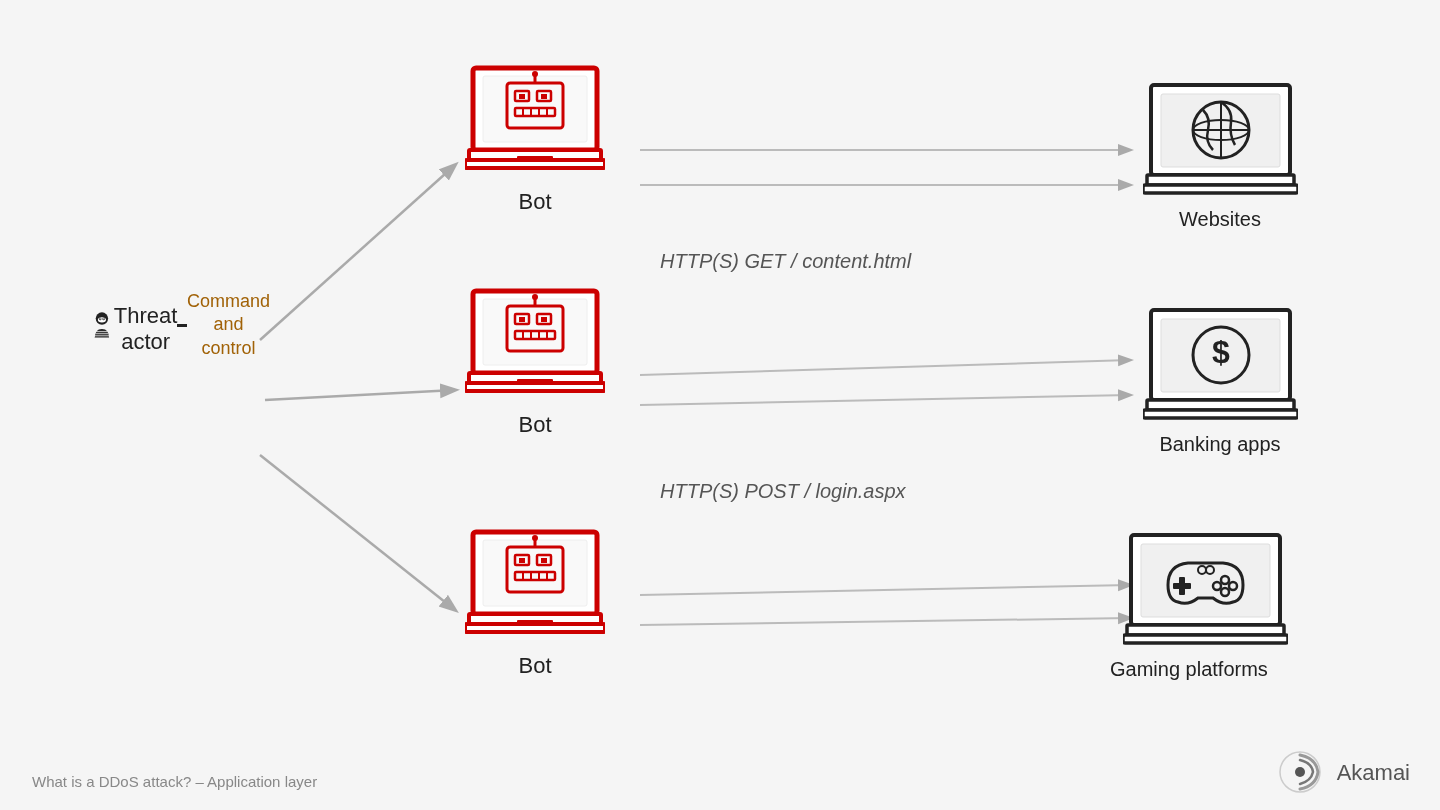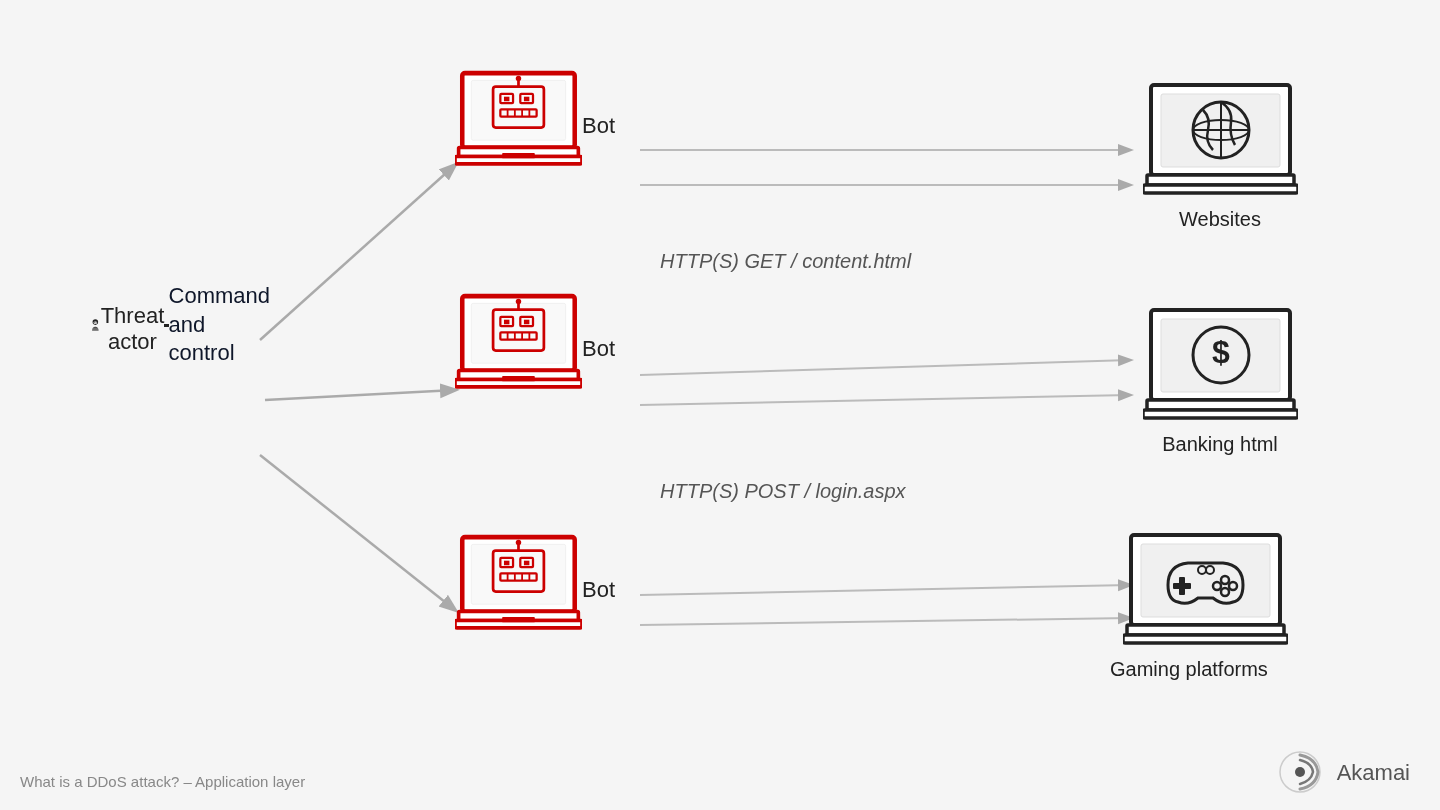--- a/index.html
+++ b/index.html
@@ -44,37 +44,37 @@
     }
 
     .threat-actor-divider {
       width: 40px;
       height: 3px;
       background: #222;
       margin: 8px auto;
     }
 
     .threat-actor-sublabel {
-      font-size: 22px;
-      color: #0f172a;
-      text-align: left;
+      font-size: 18px;
+      color: #a16207;
+      text-align: center;
       line-height: 1.3;
     }
 
     
     .bot-laptop {
       width: 140px;
       height: 120px;
     }
 
     
     .bot-section {
       position: absolute;
       display: flex;
-      flex-direction: row;
+      flex-direction: column;
       align-items: center;
       width: 160px;
     }
 
     .bot-label {
       font-size: 22px;
       color: #222;
       margin-top: 6px;
     }
 
@@ -99,21 +99,21 @@
       position: absolute;
       font-size: 20px;
       color: #555;
       font-style: italic;
     }
 
     
     .footer-text {
       position: absolute;
       bottom: 20px;
-      left: 20px;
+      left: 32px;
       font-size: 15px;
       color: #888;
     }
 
     
     .arrows-svg {
       position: absolute;
       top: 0;
       left: 0;
       width: 1440px;
@@ -291,21 +291,21 @@
     <svg width="155" height="120" viewBox="0 0 155 120">
       <rect x="8" y="5" width="139" height="90" rx="3" ry="3" fill="white" stroke="#222" stroke-width="4"></rect>
       <rect x="18" y="14" width="119" height="73" rx="2" ry="2" fill="#f0f0f0" stroke="#ddd" stroke-width="1"></rect>
 
       <circle cx="78" cy="50" r="28" fill="none" stroke="#222" stroke-width="3"></circle>
       <text x="78" y="58" text-anchor="middle" font-size="32" font-family="Arial" font-weight="bold" fill="#222">$</text>
 
       <rect x="4" y="95" width="147" height="10" rx="1" fill="white" stroke="#222" stroke-width="3.5"></rect>
       <rect x="0" y="105" width="155" height="8" rx="2" fill="white" stroke="#222" stroke-width="3.5"></rect>
     </svg>
-    <div class="target-label">Banking html</div>
+    <div class="target-label">Banking apps</div>
   </div>
 
   <div class="target-section" style="left:1115px; top:530px;">
     <svg width="165" height="120" viewBox="0 0 165 120">
       <rect x="8" y="5" width="149" height="90" rx="3" ry="3" fill="white" stroke="#222" stroke-width="4"></rect>
       <rect x="18" y="14" width="129" height="73" rx="2" ry="2" fill="#f0f0f0" stroke="#ddd" stroke-width="1"></rect>
 
       <path d="M45,55 Q45,35 65,33 L100,33 Q120,35 120,55 Q120,70 110,72 Q100,76 90,68 L75,68 Q65,76 55,72 Q45,70 45,55Z" fill="none" stroke="#222" stroke-width="3"></path>
 
       <rect x="56" y="47" width="6" height="18" rx="1" fill="#222"></rect>

